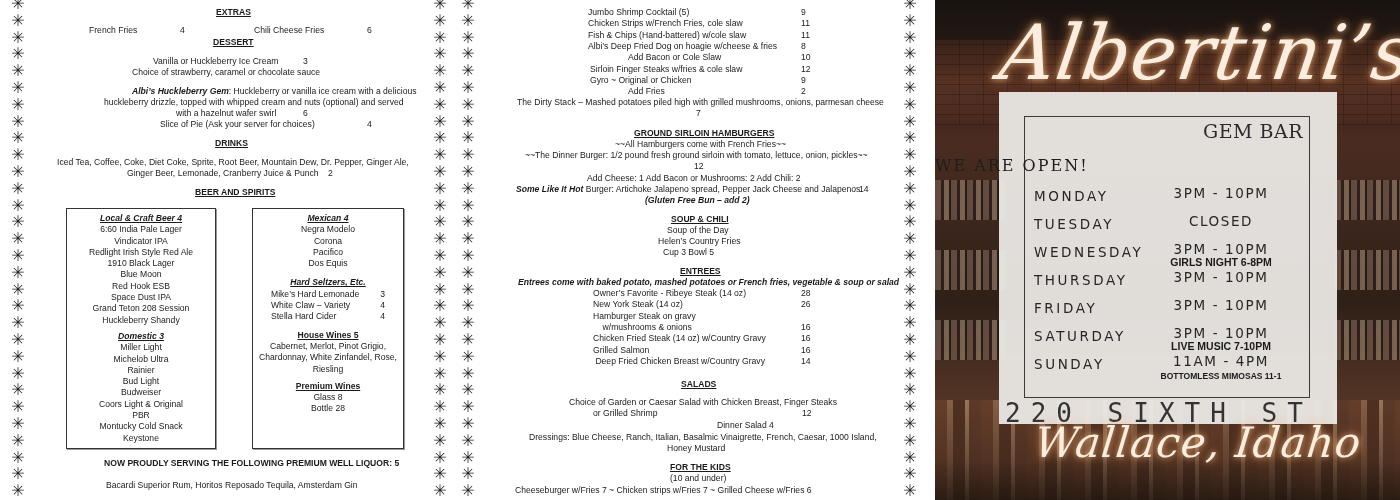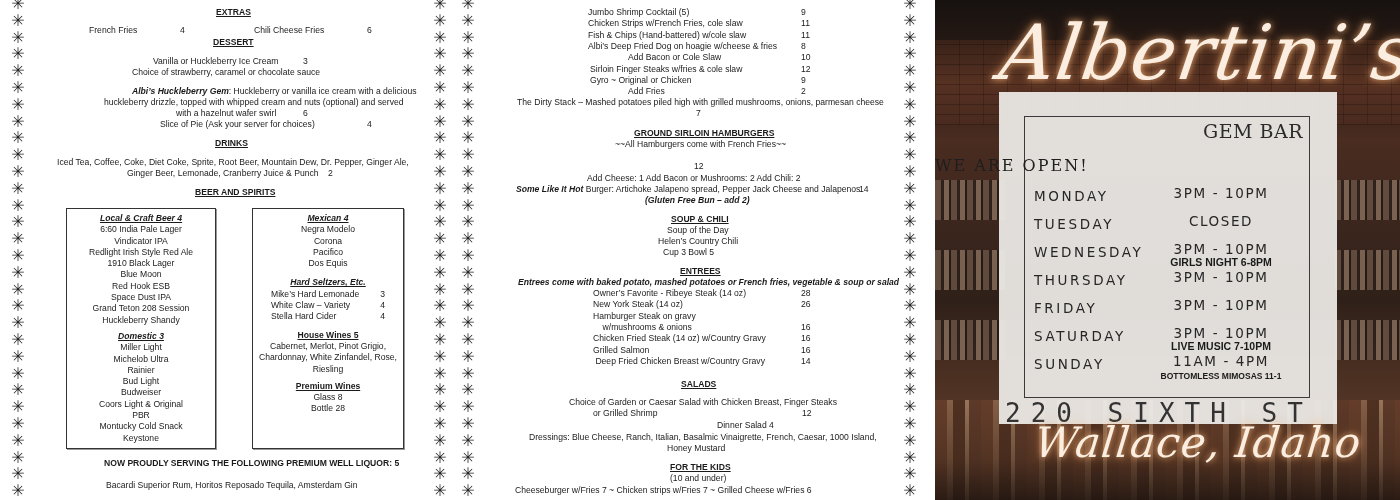--- a/index.html
+++ b/index.html
@@ -295,29 +295,30 @@
       <div class="t" style="left: 343px; top: 74.8px;">9</div>
       <div class="t" style="left: 170px; top: 86.1px;">Add Fries</div>
       <div class="t" style="left: 343px; top: 86.1px;">2</div>
     </div>
 
   <div class="t" style="left:59px; top:97px;">The Dirty Stack – Mashed potatoes piled high with grilled mushrooms, onions, parmesan cheese</div>
   <div class="t" style="left:238px; top:108px;">7</div>
 
   <div class="t h" style="left:176px; top:128px;">GROUND SIRLOIN HAMBURGERS</div>
   <div class="t" style="left:157px; top:139px;">~~All Hamburgers come with French Fries~~</div>
+  <div class="t" style="left:67px; top:150px;">~~The Dinner Burger:  1/2 pound fresh ground sirloin with tomato, lettuce, onion, pickles~~</div>
   <div class="t" style="left:236px; top:161px;">12</div>
   <div class="t" style="left:129px; top:173px;">Add Cheese:    1     Add Bacon or Mushrooms:     2     Add Chili:  2</div>
   <div class="t" style="left:58px; top:184px;"><span class="bi">Some Like It Hot</span><span> Burger:  Artichoke Jalapeno spread, Pepper Jack Cheese and Jalapenos</span></div>
   <div class="t" style="left:401px; top:184px;">14</div>
   <div class="t bi" style="left:187px; top:195px;">(Gluten Free Bun – add 2)</div>
 
   <div class="t h" style="left:213px; top:214px;">SOUP &amp; CHILI</div>
   <div class="t" style="left:209px; top:225px;">Soup of the Day</div>
-  <div class="t" style="left:200px; top:236px;">Helen’s Country Chili</div>
+  <div class="t" style="left:200px; top:236px;">Helen’s Country Fries</div>
   <div class="t" style="left:205px; top:247px;">Cup   3     Bowl   5</div>
 
   <div class="t h" style="left:222px; top:266px;">ENTREES</div>
   <div class="t bi" style="left:60px; top:277px;">Entrees come with baked potato, mashed potatoes or French fries, vegetable &amp; soup or salad</div>
   <div id="entrees">
       <div class="t" style="left: 135px; top: 288px; white-space: pre;">Owner’s Favorite - Ribeye Steak (14 oz)</div>
       <div class="t" style="left: 343px; top: 288px;">28</div>
       <div class="t" style="left: 135px; top: 299.3px; white-space: pre;">New York Steak (14 oz)</div>
       <div class="t" style="left: 343px; top: 299.3px;">26</div>
       <div class="t" style="left: 135px; top: 310.6px; white-space: pre;">Hamburger Steak on gravy</div>

